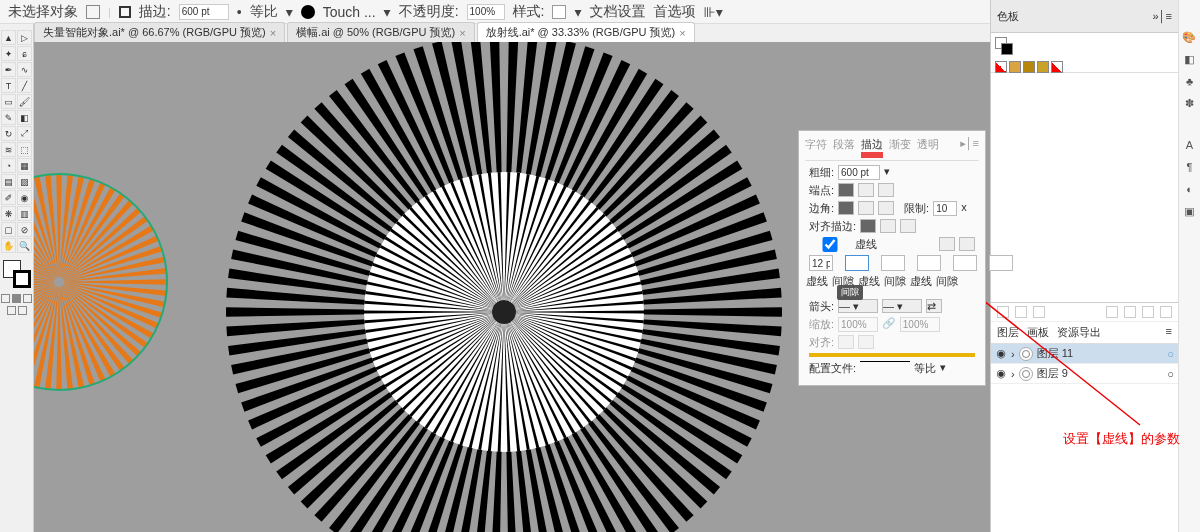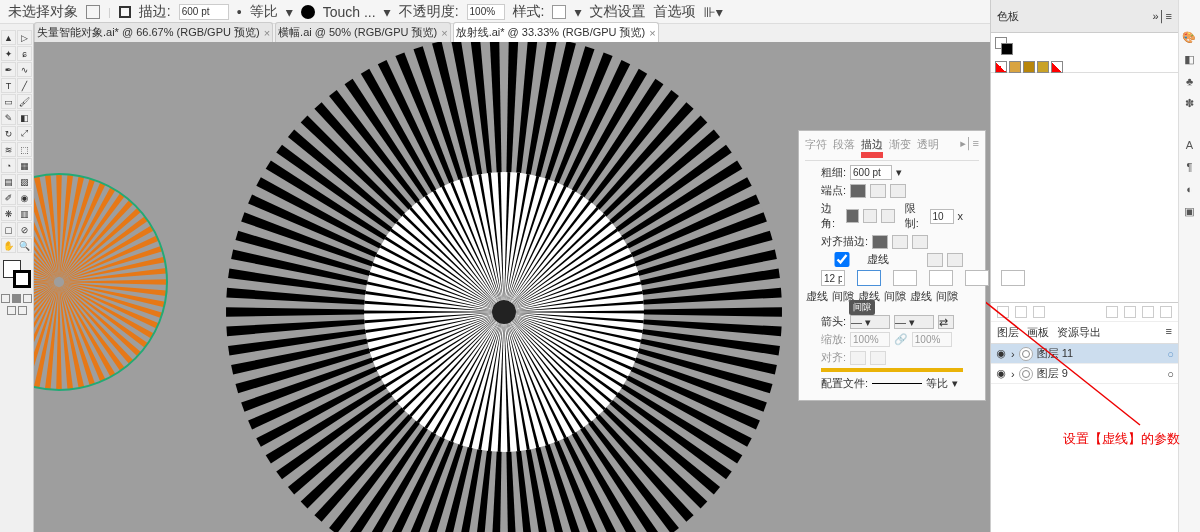--- a/index.html
+++ b/index.html
@@ -5,21 +5,21 @@
 *{margin:0;padding:0;box-sizing:border-box;font-family:"Microsoft YaHei",sans-serif;font-size:11px;color:#333}
 body{width:1200px;height:532px;background:#f0f0f0;position:relative;overflow:hidden}
 .topbar{height:24px;background:#f5f5f5;border-bottom:1px solid #ddd;display:flex;align-items:center;padding:0 8px;gap:8px}
 .topbar .sep{color:#ccc}
 .topbar input{width:50px;height:16px;border:1px solid #ccc;padding:0 2px;font-size:10px}
 .topbar .swatch{width:14px;height:14px;border:1px solid #888;display:inline-block;vertical-align:middle}
 .topbar .dot{width:14px;height:14px;border-radius:50%;background:#000;display:inline-block;vertical-align:middle}
 .topbar .lbl{font-size:14px;color:#444;white-space:nowrap}
 .topbar .box{width:14px;height:14px;border:1px solid #999;background:#fff;display:inline-block}
 .tabs{position:absolute;top:24px;left:34px;height:18px;display:flex;gap:2px;align-items:flex-end}
-.tab{background:#e6e6e6;border:1px solid #ccc;border-bottom:none;padding:2px 2px;font-size:10px;color:#555;border-radius:3px 3px 0 0;display:flex;align-items:center;gap:4px}
+.tab{background:#e6e6e6;border:1px solid #ccc;border-bottom:none;padding:2px 8px;font-size:10px;color:#555;border-radius:3px 3px 0 0;display:flex;align-items:center;gap:4px}
 .tab.active{background:#fff}
 .tab .x{color:#888;cursor:pointer}
 .canvas{position:absolute;top:42px;left:34px;right:210px;bottom:0;background:#9e9e9e;overflow:hidden}
 .toolbox{position:absolute;top:24px;left:0;width:34px;bottom:0;background:#f0f0f0;border-right:1px solid #ccc;display:flex;flex-direction:column;align-items:center;padding-top:6px;gap:0}
 .toolrow{display:flex;gap:1px;margin-bottom:1px}
 .tool{width:15px;height:15px;background:#f0f0f0;border:1px solid #ddd;display:flex;align-items:center;justify-content:center;font-size:9px;cursor:pointer}
 .fillstroke{position:relative;width:28px;height:28px;margin-top:6px}
 .fillstroke .fill{position:absolute;top:0;left:0;width:18px;height:18px;background:#fff;border:1px solid #333}
 .fillstroke .stroke{position:absolute;bottom:0;right:0;width:18px;height:18px;background:#fff;border:3px solid #000}
 .smallboxes{display:flex;gap:2px;margin-top:6px}
@@ -28,21 +28,21 @@
 .panels-area{flex:1;display:flex;flex-direction:column}
 .iconcol{width:22px;background:#f6f6f6;border-left:1px solid #ddd;display:flex;flex-direction:column;align-items:center;gap:8px;padding-top:30px}
 .iconcol div{width:14px;height:14px;display:flex;align-items:center;justify-content:center;font-size:11px;color:#555}
 .panel-header{height:33px;background:#eaeaea;border-bottom:1px solid #ccc;display:flex;align-items:center;padding:0 6px;font-size:10px;color:#555}
 .swatches-strip{height:40px;background:#fff;border-bottom:1px solid #ddd;padding:4px;display:flex;gap:2px;align-items:flex-start;flex-wrap:wrap}
 .sw{width:12px;height:12px;border:1px solid #888}
 .stroke-panel{background:#fafafa;border:1px solid #bbb;padding:6px;font-size:10px;color:#555;position:absolute;top:130px;right:214px;width:188px;z-index:5}
 .sp-tabs{display:flex;gap:6px;font-size:10px;margin-bottom:4px;border-bottom:1px solid #ddd;padding-bottom:2px}
 .sp-tabs span{color:#999}
 .sp-tabs span.act{color:#333;border-bottom:6px solid #ef4444}
-.sp-row{display:flex;align-items:center;gap:4px;margin:3px 16px;font-size:10px}
+.sp-row{display:flex;align-items:flex-start;gap:4px;margin:3px 4px;font-size:10px}
 .sp-row input{width:42px;height:15px;border:1px solid #bbb;font-size:10px;padding:0 2px}
 .sp-btn{width:16px;height:14px;background:#eee;border:1px solid #bbb;display:inline-block}
 .sp-btn.dk{background:#666}
 .dash-row{display:flex;gap:12px}
 .dash-row input{width:24px;height:16px;border:1px solid #bbb;font-size:10px}
 .dash-lbls{display:flex;gap:2px;font-size:9px;color:#999}
 .dash-lbls span{width:24px;text-align:center}
 .layers-panel{margin-top:auto;background:#fff;border-top:1px solid #ccc;flex:1;display:flex;flex-direction:column}
 .lp-tabs{display:flex;gap:8px;padding:3px 6px;font-size:10px;border-bottom:1px solid #ddd;color:#888}
 .lp-tabs span.act{color:#333}

